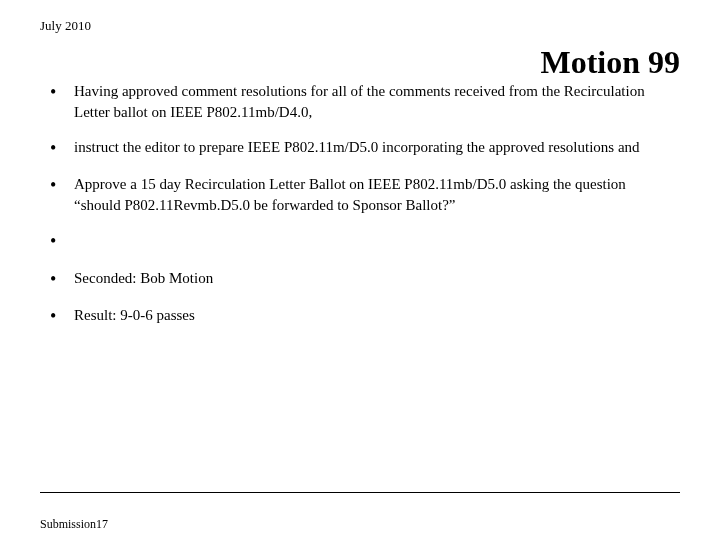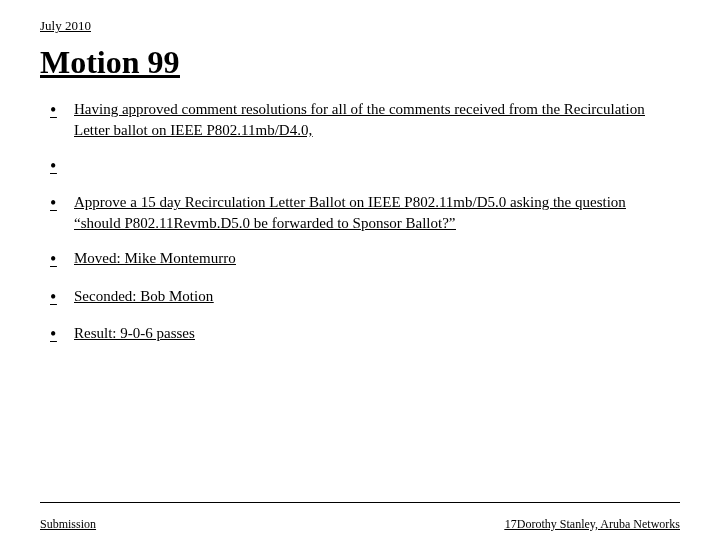--- a/index.html
+++ b/index.html
@@ -1,19 +1,18 @@
 <!DOCTYPE html>
 <html><head>
   <meta charset="utf-8">
   <style>
     * {
       margin: 0;
       padding: 0;
       box-sizing: border-box;
-      text-decoration: underline;
     }
 
     body {
       width: 720px;
       height: 540px;
       background: #ffffff;
       font-family: 'Times New Roman', Times, serif;
       color: #000000;
       overflow: hidden;
     }
@@ -28,22 +27,21 @@
 
     .header {
       display: flex;
       justify-content: space-between;
       align-items: flex-start;
       margin-bottom: 10px;
       font-size: 13px;
     }
 
     .title-section {
-      text-align: left;
-      margin-bottom: 18px;
+      text-align: right;
     }
 
     .main-title {
       font-size: 32px;
       font-weight: bold;
       font-family: 'Times New Roman', Times, serif;
     }
 
     .content {
       flex: 1;
@@ -73,27 +71,27 @@
 
     .bullet-text {
       flex: 1;
     }
 
     .footer {
       display: flex;
       justify-content: space-between;
       align-items: center;
       border-top: 1px solid #000;
-      padding: 14px 0 8px 0;
+      padding: 24px 0 8px 0;
       font-size: 12px;
       margin-top: auto;
     }
 
     .footer-center {
-      text-align: right;
+      text-align: left;
       flex: 1;
     }
   </style>
 </head>
 <body>
 
 <div class="page">
 
   <div class="header">
     <span>July 2010</span>
@@ -104,39 +102,38 @@
   </div>
 
   <div class="content">
     <ul class="bullet-list">
     <li>
           <span class="bullet-dot">•</span>
           <span class="bullet-text">Having approved comment resolutions for all of the comments received from the Recirculation Letter ballot on IEEE P802.11mb/D4.0,</span>
         </li>
         <li>
           <span class="bullet-dot">•</span>
+          <span class="bullet-text">instruct the editor to prepare IEEE P802.11m/D5.0 incorporating the approved resolutions and</span>
         </li>
         <li>
           <span class="bullet-dot">•</span>
           <span class="bullet-text">Approve a 15 day Recirculation Letter Ballot on IEEE P802.11mb/D5.0 asking the question “should P802.11Revmb.D5.0 be forwarded to Sponsor Ballot?”</span>
         </li>
         <li>
           <span class="bullet-dot">•</span>
-          <span class="bullet-text">Moved: Mike Montemurro</span>
         </li>
         <li>
           <span class="bullet-dot">•</span>
           <span class="bullet-text">Seconded: Bob Motion</span>
         </li>
         <li>
           <span class="bullet-dot">•</span>
           <span class="bullet-text">Result: 9-0-6 passes</span>
         </li>
       </ul>
   </div>
 
   <div class="footer">
     <span>Submission</span>
     <span class="footer-center">17</span>
-    <span>Dorothy Stanley, Aruba Networks</span>
   </div>
 
 </div>
 
 </body></html>

